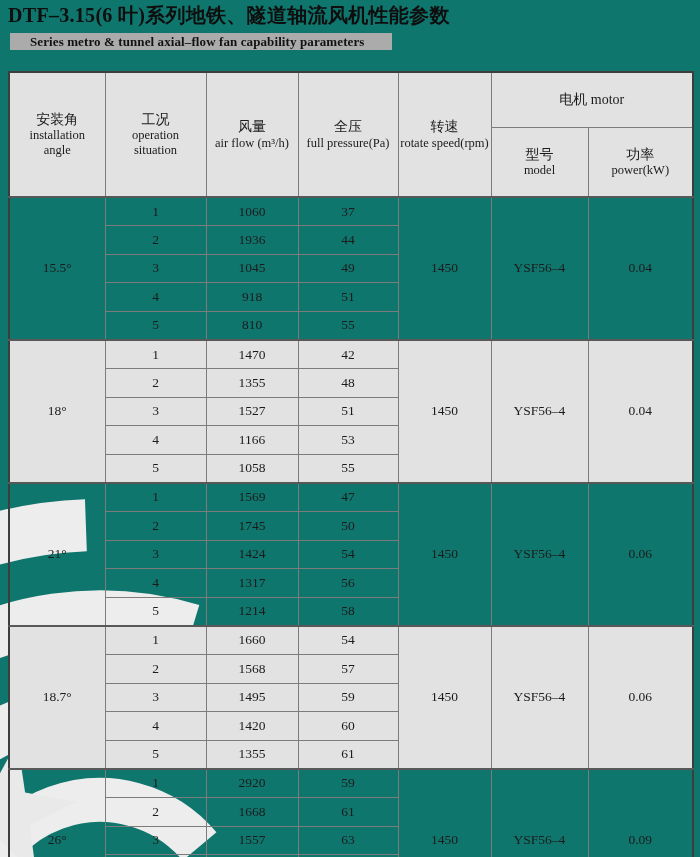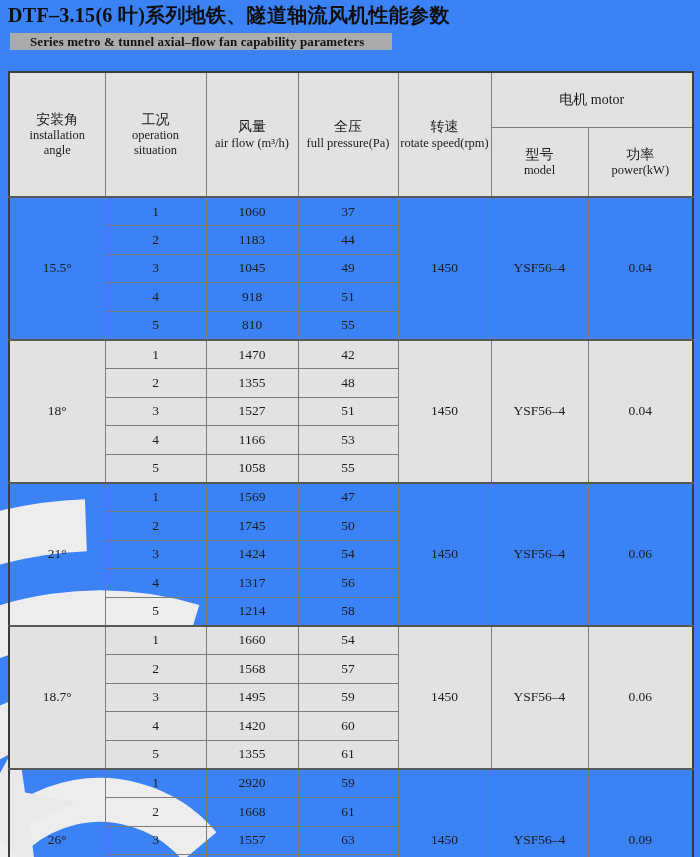--- a/index.html
+++ b/index.html
@@ -2,21 +2,21 @@
 <html><head>
 <meta charset="utf-8">
 <style>
   * { box-sizing: border-box; margin: 0; padding: 0; }
   html, body { width: 700px; height: 857px; }
   body {
     background: #fefefe;
     font-family: "Liberation Serif", "DejaVu Serif", serif;
     overflow: hidden;
   }
-  .page { position: relative; width: 700px; height: 857px; overflow: hidden; background: #3b82f6; }
+  .page { position: relative; width: 700px; height: 857px; overflow: hidden; background: #0f766e; }
 
   
   .watermark { position: absolute; left: 0; top: 0; width: 700px; height: 857px; z-index: 0; }
 
   .doc-title {
     position: relative; z-index: 2;
     margin: 2px 0 0 8px;
     font-size: 20px; font-weight: bold; color: #0e0e0e;
     letter-spacing: 0.3px;
   }
@@ -138,21 +138,21 @@
           <td rowspan="5">15.5°</td>
           <td>1</td>
           <td>1060</td>
           <td>37</td>
           <td rowspan="5">1450</td>
           <td rowspan="5">YSF56–4</td>
           <td rowspan="5">0.04</td>
         </tr>
         <tr>
           <td>2</td>
-          <td>1183</td>
+          <td>1936</td>
           <td>44</td>
         </tr>
         <tr>
           <td>3</td>
           <td>1045</td>
           <td>49</td>
         </tr>
         <tr>
           <td>4</td>
           <td>918</td>

